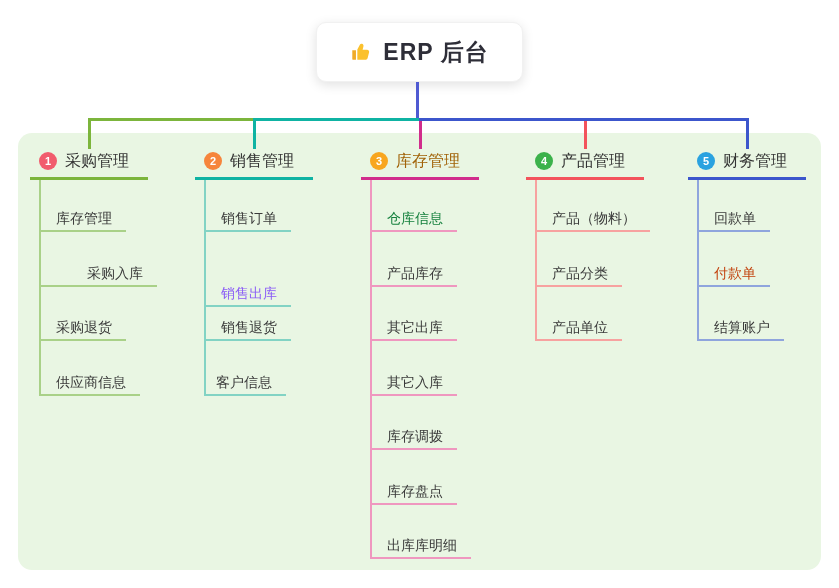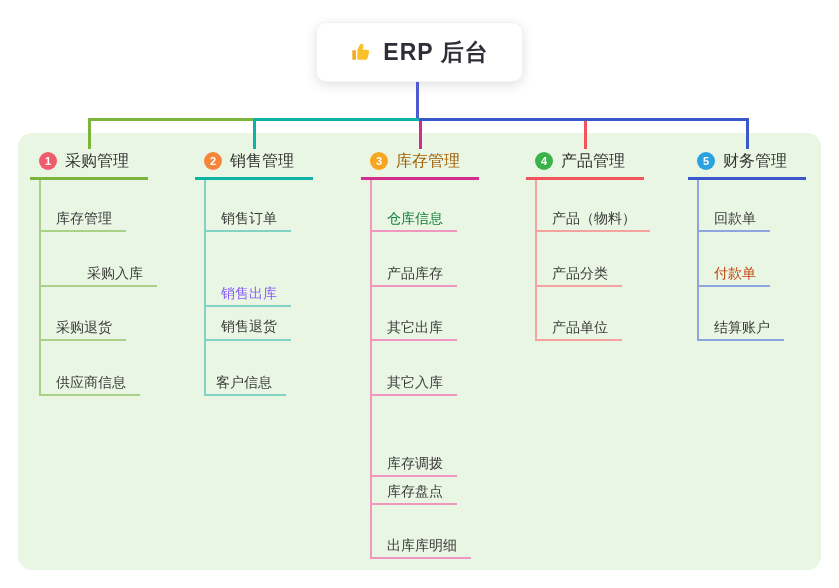--- a/index.html
+++ b/index.html
@@ -65,34 +65,34 @@
     <div class="child" style="left: 39px; top: 369.5px; border-bottom-color: rgb(169, 209, 136); color: rgb(58, 58, 58);">供应商信息</div>
     <div class="line" style="left: 252.5px; top: 121px; width: 3px; height: 28px; background: rgb(15, 179, 163);"></div>
     <div class="branch-label" style="left: 204px; top: 150px;">
       <span class="badge" style="background: rgb(246, 133, 60);">2</span>
       <span class="branch-text" style="color: rgb(51, 51, 51);">销售管理</span>
     </div>
     <div class="line" style="left: 195px; top: 177px; width: 118px; height: 3px; background: rgb(15, 179, 163);"></div>
     <div class="line" style="left: 204px; top: 180px; width: 2px; height: 215.5px; background: rgb(130, 211, 196);"></div>
     <div class="child" style="left: 204px; top: 206px; border-bottom-color: rgb(130, 211, 196); color: rgb(58, 58, 58);">销售订单</div>
     <div class="child" style="left: 204px; top: 260.5px; border-bottom-color: rgb(130, 211, 196); color: #8b5cf6; margin-top: 20px;">销售出库</div>
-    <div class="child" style="left: 204px; top: 315px; border-bottom-color: rgb(130, 211, 196); color: rgb(58, 58, 58); font-family: Liberation Mono, monospace;">销售退货</div>
+    <div class="child" style="left: 204px; top: 315px; border-bottom-color: rgb(130, 211, 196); color: rgb(58, 58, 58);">销售退货</div>
     <div class="child" style="left: 204px; top: 369.5px; border-bottom-color: rgb(130, 211, 196); color: rgb(58, 58, 58); padding-left: 12px;">客户信息</div>
     <div class="line" style="left: 418.5px; top: 121px; width: 3px; height: 28px; background: rgb(209, 45, 140);"></div>
     <div class="branch-label" style="left: 370px; top: 150px;">
       <span class="badge" style="background: rgb(248, 166, 31);">3</span>
       <span class="branch-text" style="color: #a16207;">库存管理</span>
     </div>
     <div class="line" style="left: 361px; top: 177px; width: 118px; height: 3px; background: rgb(209, 45, 140);"></div>
     <div class="line" style="left: 370px; top: 180px; width: 2px; height: 379px; background: rgb(239, 151, 191);"></div>
     <div class="child" style="left: 370px; top: 206px; border-bottom-color: rgb(239, 151, 191); color: #15803d;">仓库信息</div>
     <div class="child" style="left: 370px; top: 315px; border-bottom-color: rgb(239, 151, 191); color: rgb(58, 58, 58);">其它出库</div>
     <div class="child" style="left: 370px; top: 260.5px; border-bottom-color: rgb(239, 151, 191); color: rgb(58, 58, 58);">产品库存</div>
     <div class="child" style="left: 370px; top: 369.5px; border-bottom-color: rgb(239, 151, 191); color: rgb(58, 58, 58);">其它入库</div>
-    <div class="child" style="left: 370px; top: 424px; border-bottom-color: rgb(239, 151, 191); color: rgb(58, 58, 58); margin-top: 27px;">库存调拨</div>
+    <div class="child" style="left: 370px; top: 424px; border-bottom-color: rgb(239, 151, 191); color: rgb(58, 58, 58);">库存调拨</div>
     <div class="child" style="left: 370px; top: 478.5px; border-bottom-color: rgb(239, 151, 191); color: rgb(58, 58, 58);">库存盘点</div>
     <div class="child" style="left: 370px; top: 533px; border-bottom-color: rgb(239, 151, 191); color: rgb(58, 58, 58);">出库库明细</div>
     <div class="line" style="left: 583.5px; top: 121px; width: 3px; height: 28px; background: rgb(243, 83, 92);"></div>
     <div class="branch-label" style="left: 535px; top: 150px;">
       <span class="badge" style="background: rgb(60, 178, 75);">4</span>
       <span class="branch-text" style="color: rgb(51, 51, 51);">产品管理</span>
     </div>
     <div class="line" style="left: 526px; top: 177px; width: 118px; height: 3px; background: rgb(243, 83, 92);"></div>
     <div class="line" style="left: 535px; top: 180px; width: 2px; height: 161px; background: rgb(247, 162, 160);"></div>
     <div class="child" style="left: 535px; top: 260.5px; border-bottom-color: rgb(247, 162, 160); color: rgb(58, 58, 58);">产品分类</div>

